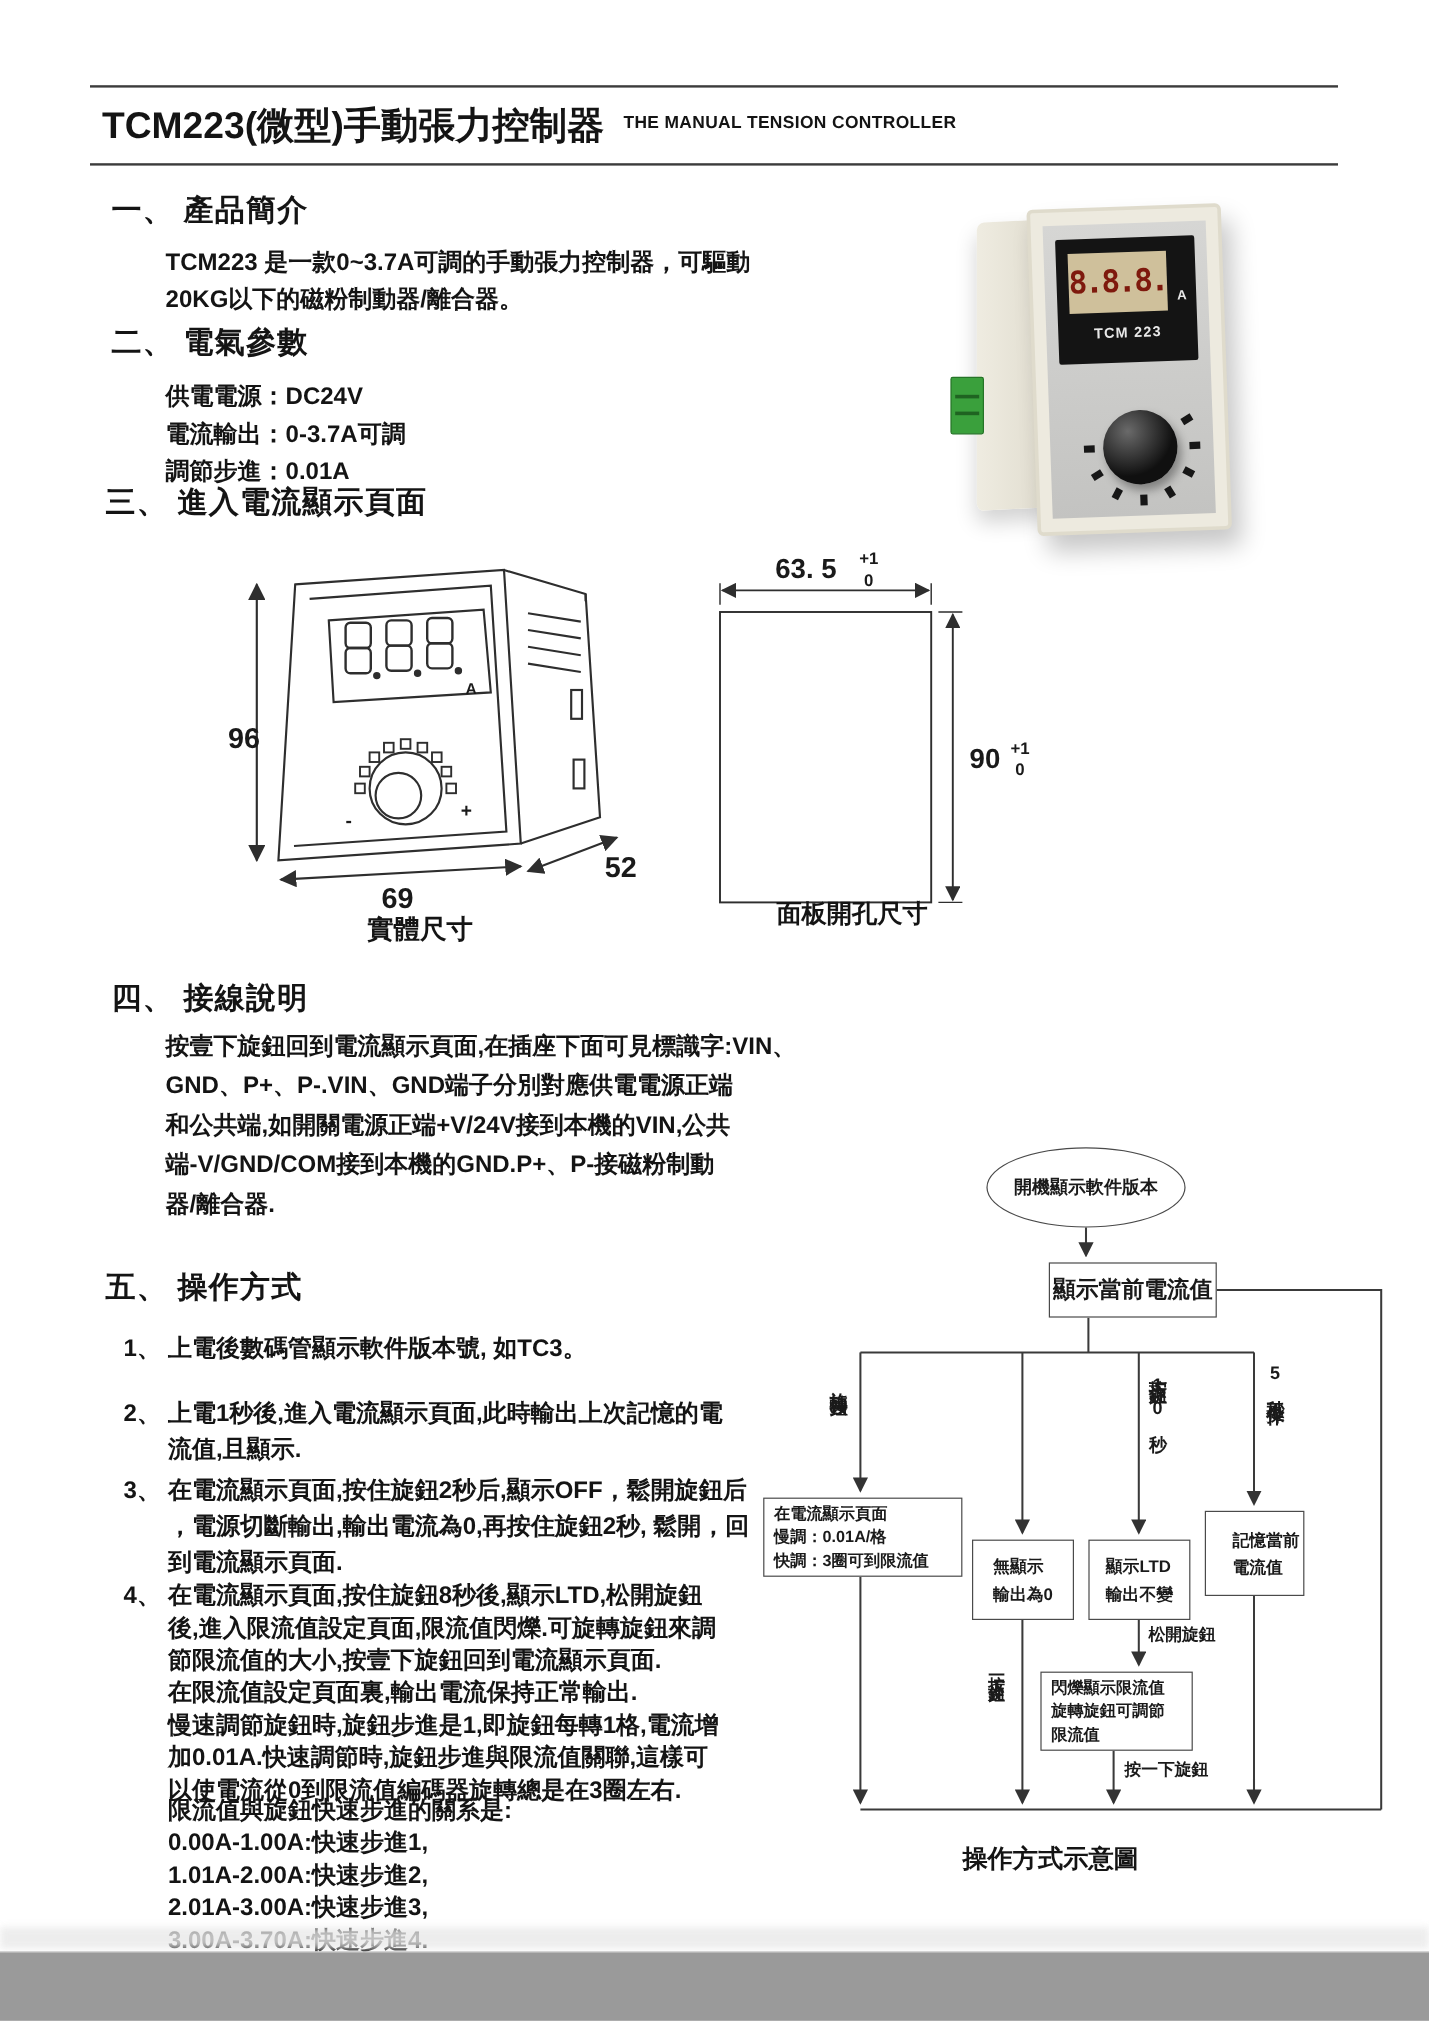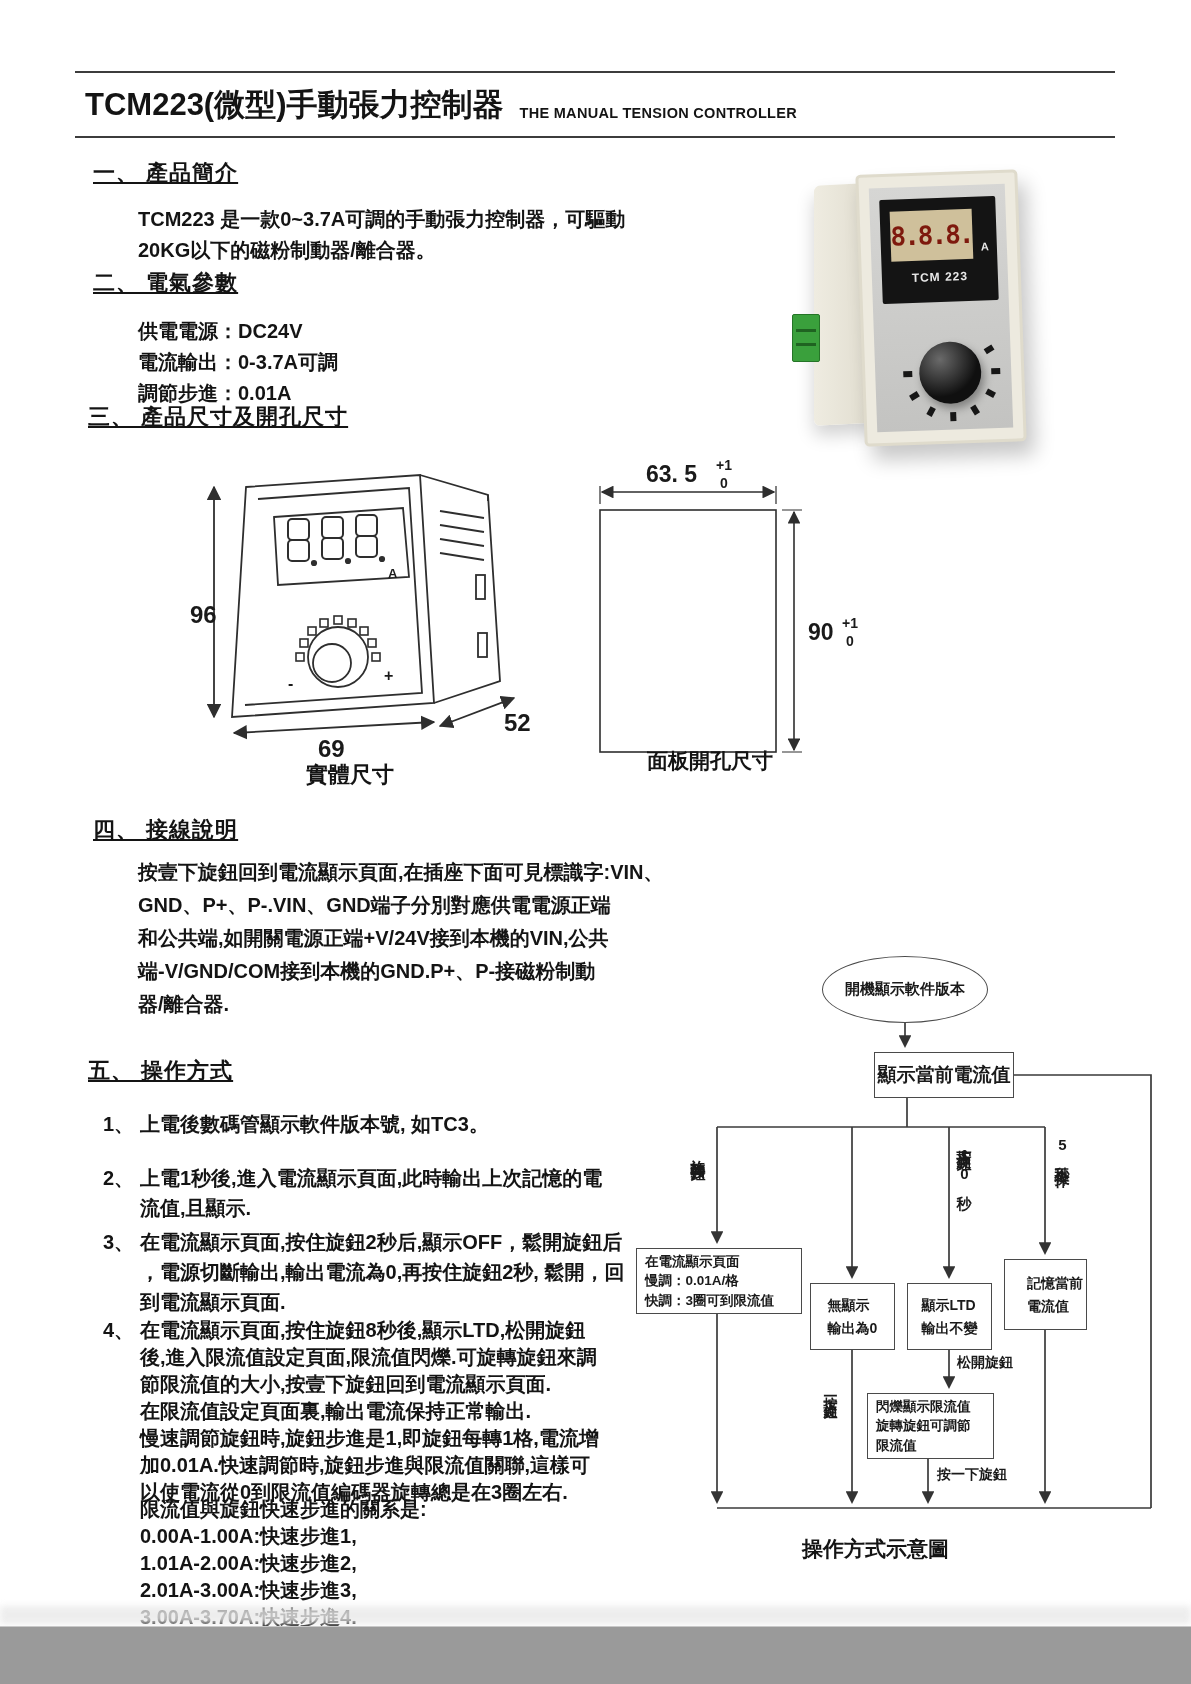--- a/index.html
+++ b/index.html
@@ -2,22 +2,22 @@
 <html><head>
 <meta charset="utf-8">
 <style>
   html,body{margin:0;padding:0;background:#9a9a9a;}
   #page{position:relative;width:1191px;height:1627px;background:#ffffff;margin:0 auto;
         font-family:"Liberation Sans","DejaVu Sans",sans-serif;color:#141414;overflow:hidden;}
   .abs{position:absolute;}
   .rule{position:absolute;background:#3c3c3c;height:2px;}
   .title-row{position:absolute;left:85px;top:84px;display:flex;align-items:flex-end;}
   .title-zh{font-size:31px;font-weight:800;letter-spacing:0px;}
-  .title-en{font-size:14.5px;font-weight:700;margin-left:16px;margin-bottom:5px;letter-spacing:.3px;}
-  .sec-head{position:absolute;font-size:22px;font-weight:800;letter-spacing:1px;text-decoration:underline;}
+  .title-en{font-size:14.5px;font-weight:700;margin-left:16px;margin-bottom:15px;letter-spacing:.3px;}
+  .sec-head{position:absolute;font-size:25px;font-weight:800;letter-spacing:1px;}
   .body-txt{position:absolute;font-size:20px;font-weight:700;white-space:pre-line;line-height:31px;}
   .op-item{position:absolute;display:flex;font-size:20px;font-weight:700;}
   .op-num{width:37px;flex:none;}
   .op-text{white-space:pre-line;}
   .lh28{line-height:28px;} .lh30{line-height:30px;} .lh27{line-height:27px;}
   .cap{position:absolute;font-size:22px;font-weight:800;text-align:center;}
   svg text{font-family:"Liberation Sans","DejaVu Sans",sans-serif;}
 
   
   .flow{position:absolute;left:600px;top:890px;width:591px;height:694px;}
@@ -87,21 +87,21 @@
         <div class="tick" style="transform:rotate(90deg) translateX(44px);"></div>
         <div class="tick" style="transform:rotate(60deg) translateX(44px);"></div>
         <div class="tick" style="transform:rotate(30deg) translateX(44px);"></div>
         <div class="tick" style="transform:rotate(0deg) translateX(44px);"></div>
         <div class="tick" style="transform:rotate(-30deg) translateX(44px);"></div>
         <div class="ph-knob"></div>
       </div>
     </div>
   </div>
 
-  <div class="sec-head" style="left:88px;top:402px;">三、 產品尺寸及開孔尺寸</div>
+  <div class="sec-head" style="left:88px;top:402px;">三、 進入電流顯示頁面</div>
 
   <svg class="abs" style="left:188px;top:455px;" width="360" height="310" viewBox="0 0 360 310">
     <defs>
       <marker id="da" viewBox="0 0 10 10" refX="9" refY="5" markerWidth="8" markerHeight="8" orient="auto-start-reverse">
         <path d="M0,0 L10,5 L0,10 z" fill="#2e2e2e"></path>
       </marker>
     </defs>
     <g stroke="#2e2e2e" stroke-width="1.8" fill="none">
 
       <path d="M58,32 L232,20 L246,248 L44,262 Z"></path>

